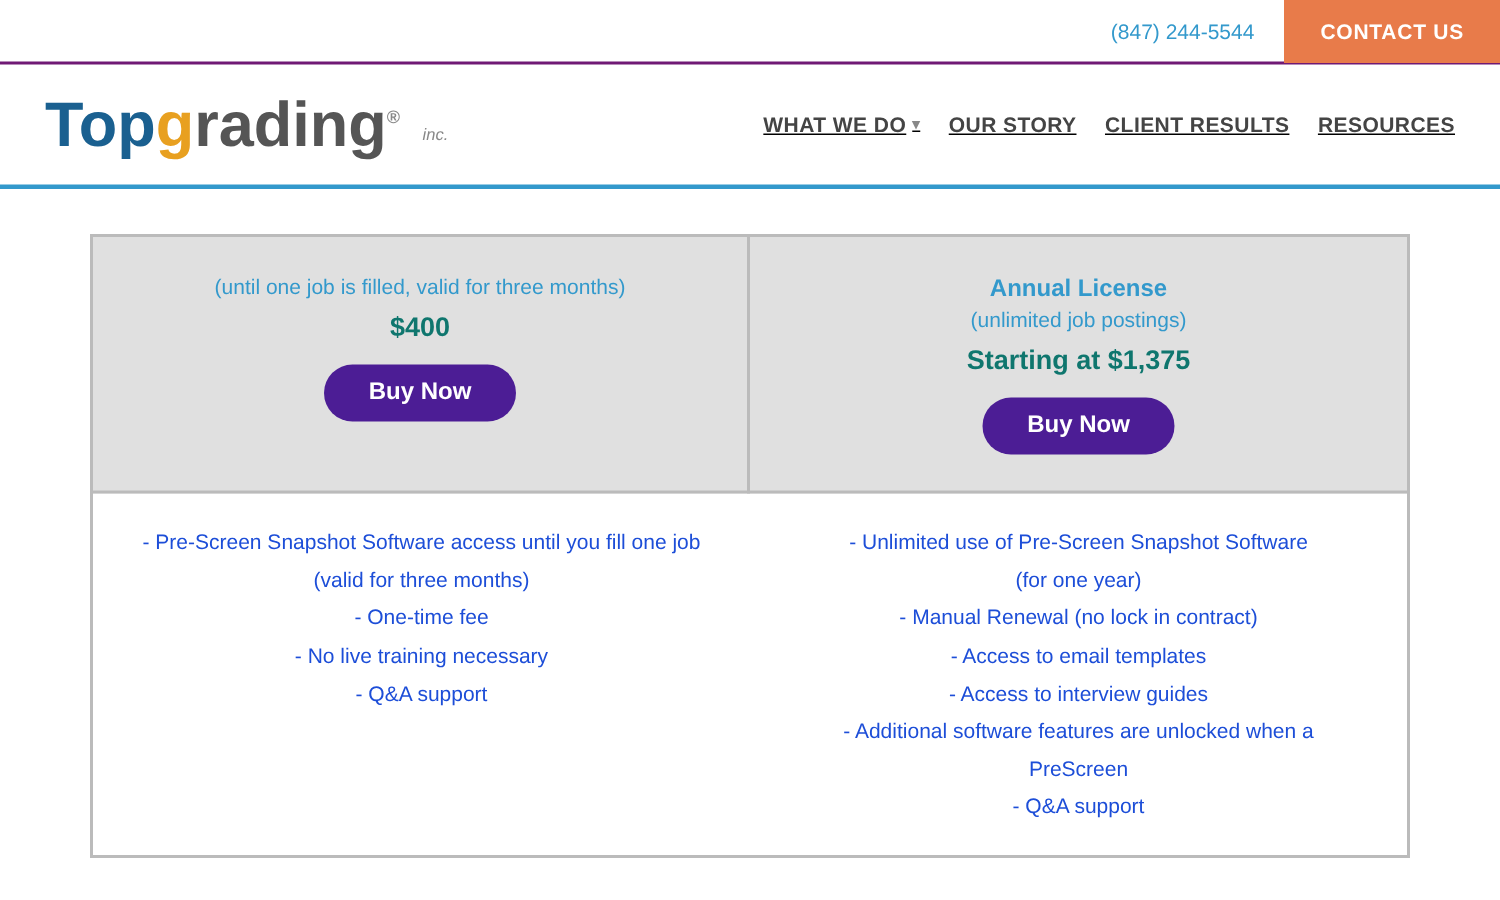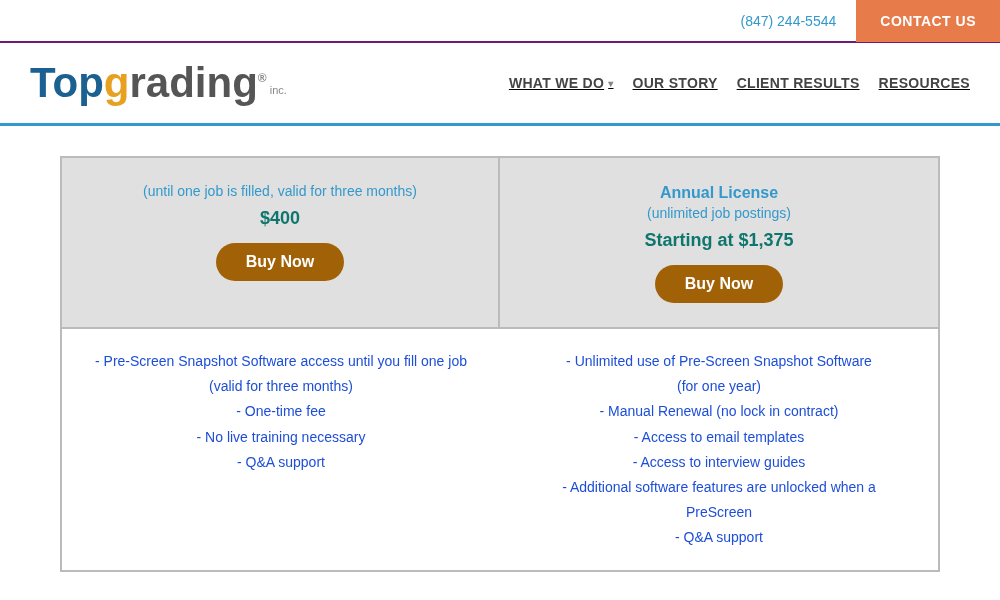--- a/index.html
+++ b/index.html
@@ -42,21 +42,21 @@
       padding: 10px 30px;
       height: 80px;
     }
     .logo {
       display: flex;
       align-items: baseline;
     }
     .logo-top { font-size: 42px; font-weight: bold; color: #1a6090; line-height: 1; }
     .logo-top span.orange { color: #e8a020; }
     .logo-grading { font-size: 42px; font-weight: bold; color: #555; line-height: 1; }
-    .logo-inc { font-size: 11px; color: #888; margin-left: 3px; align-self: flex-end; margin-bottom: 8px; }
+    .logo-inc { font-size: 11px; color: #888; margin-left: 15px; align-self: flex-end; margin-bottom: 8px; font-style: italic; }
     .logo-registered { font-size: 10px; color: #888; vertical-align: super; font-size: 12px; }
 
     nav {
       display: flex;
       align-items: center;
       gap: 19px;
       text-decoration: underline;
     }
     .nav-item {
       font-size: 14px;
@@ -115,21 +115,21 @@
       line-height: 1.4;
     }
     .pricing-price {
       color: #0f766e;
       font-size: 18px;
       font-weight: 700;
       margin: 6px 0 14px 0;
     }
 
     .buy-now-btn {
-      background: #a16207;
+      background: #4c1d95;
       color: #fff;
       border: none;
       border-radius: 25px;
       padding: 10px 30px;
       font-size: 16px;
       font-weight: 600;
       cursor: pointer;
     }
 
     .pricing-features-cell {

